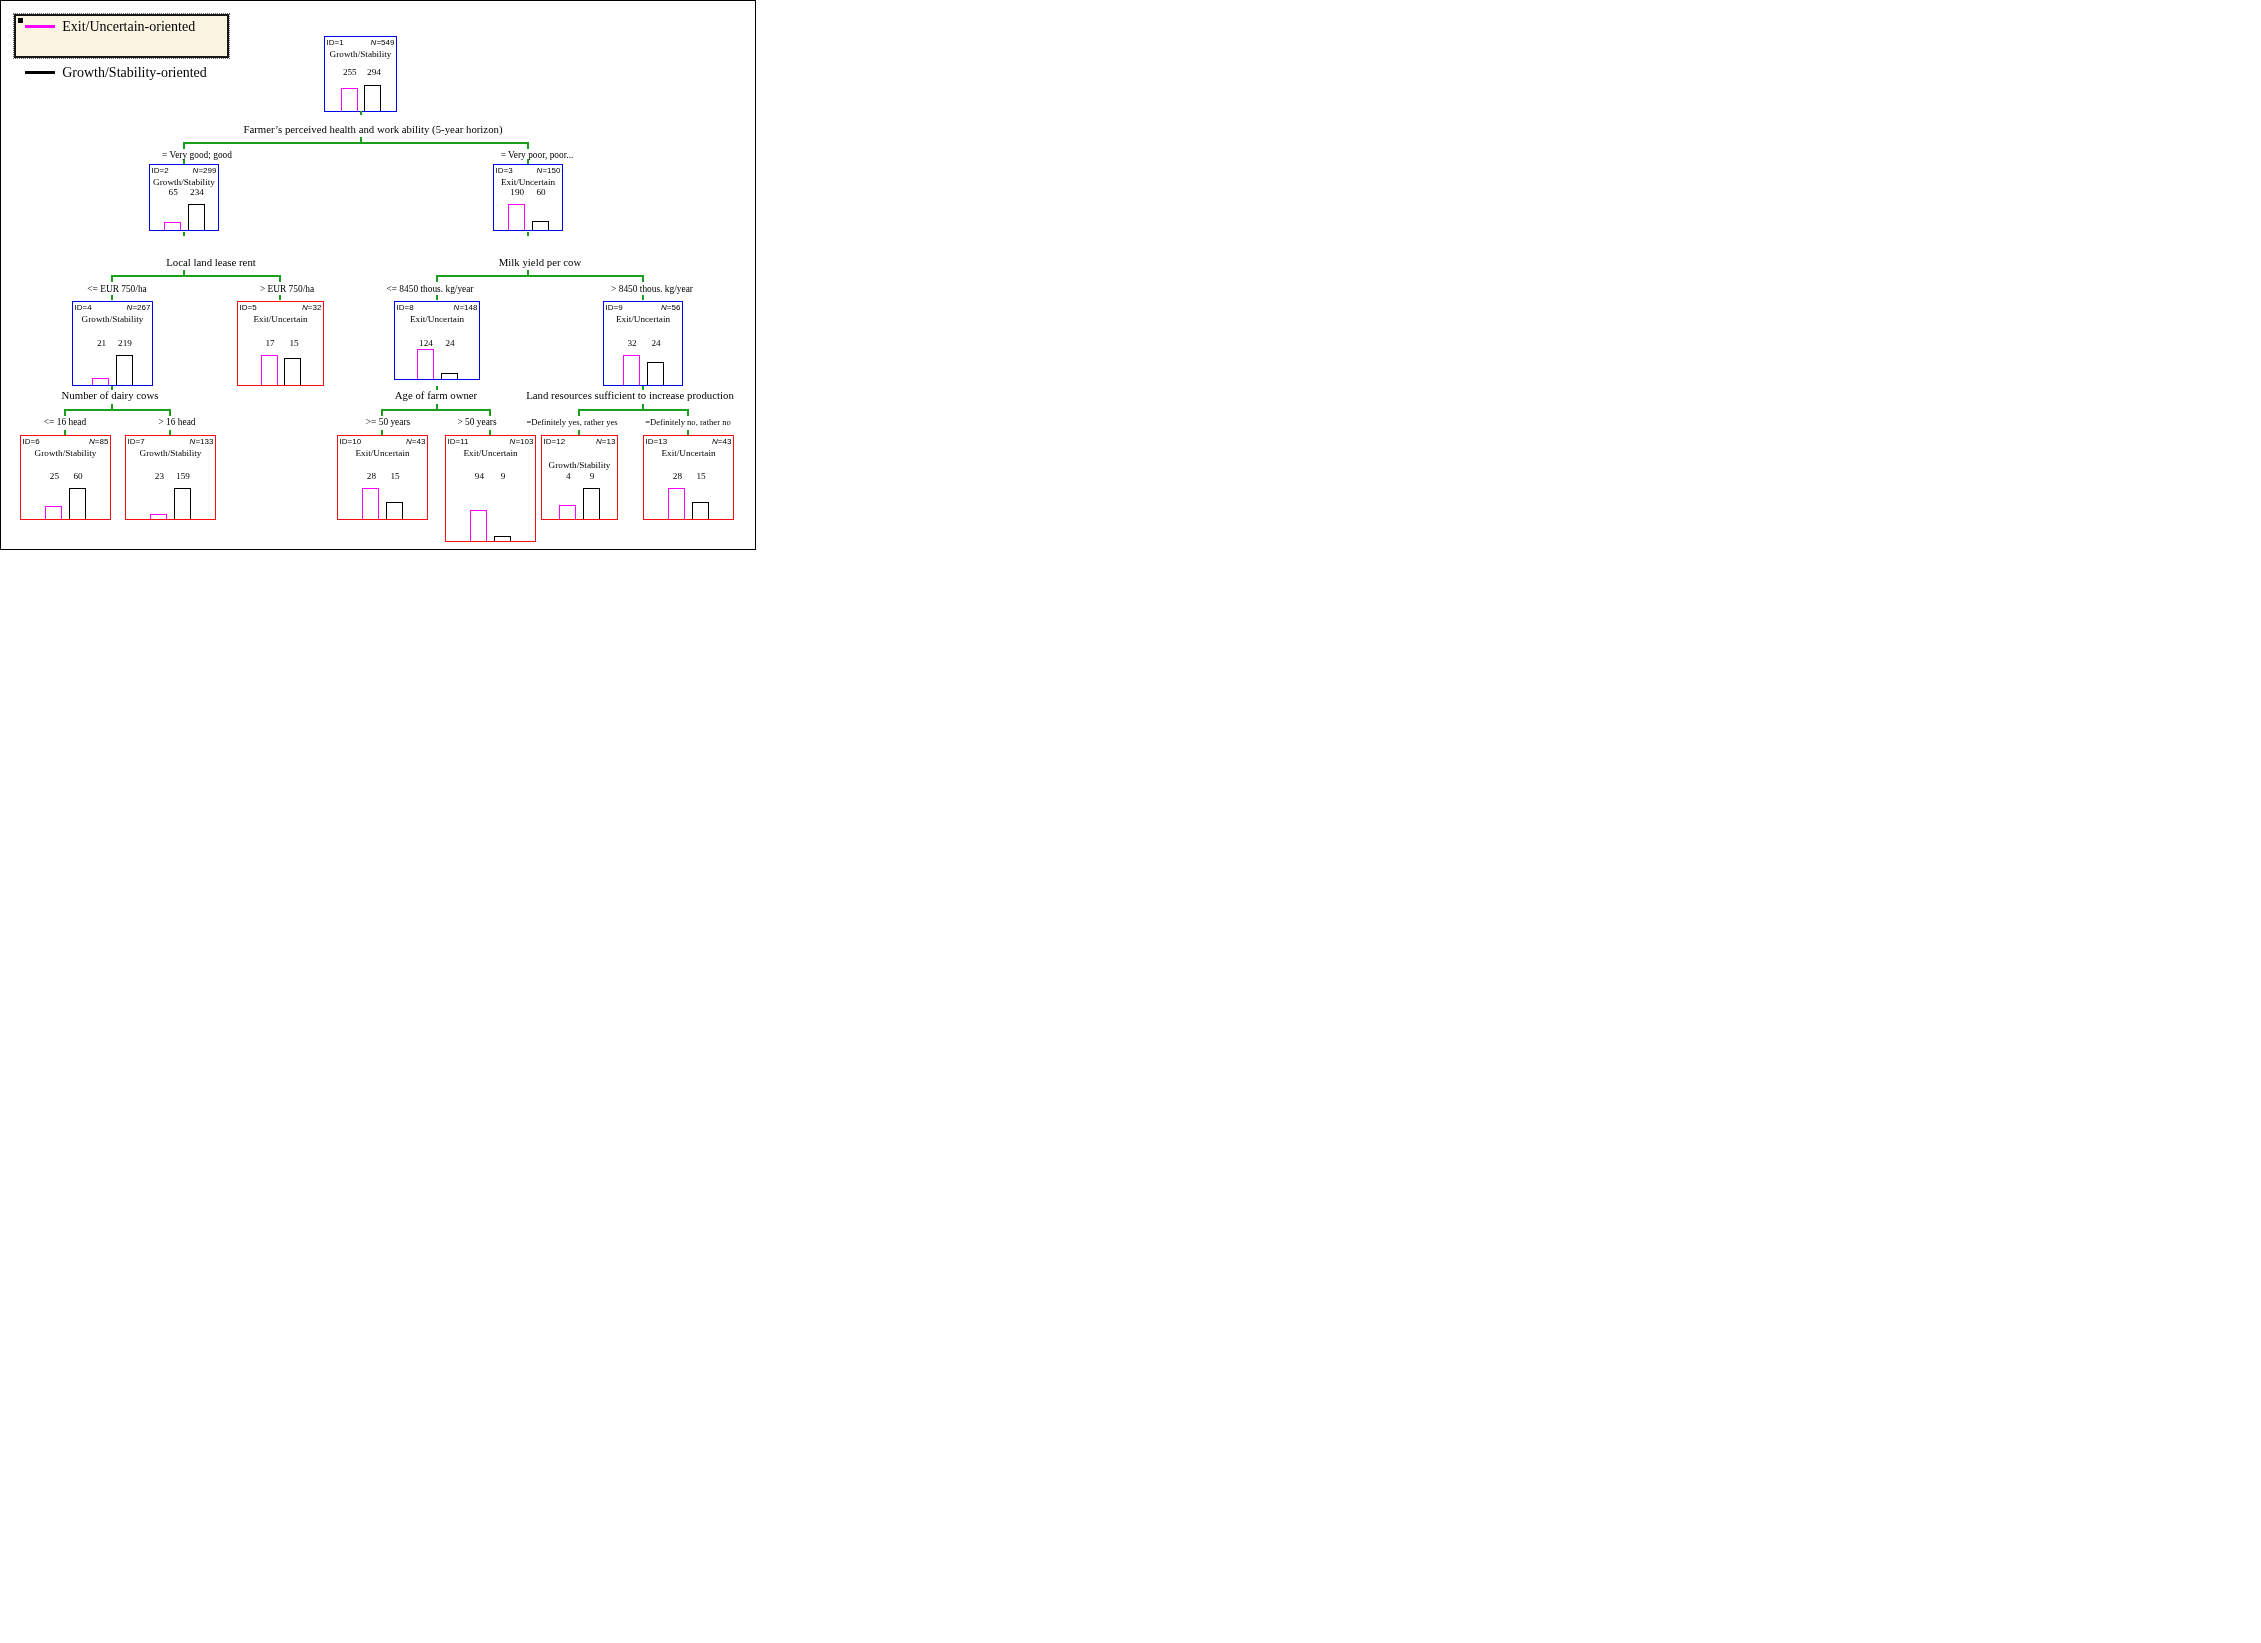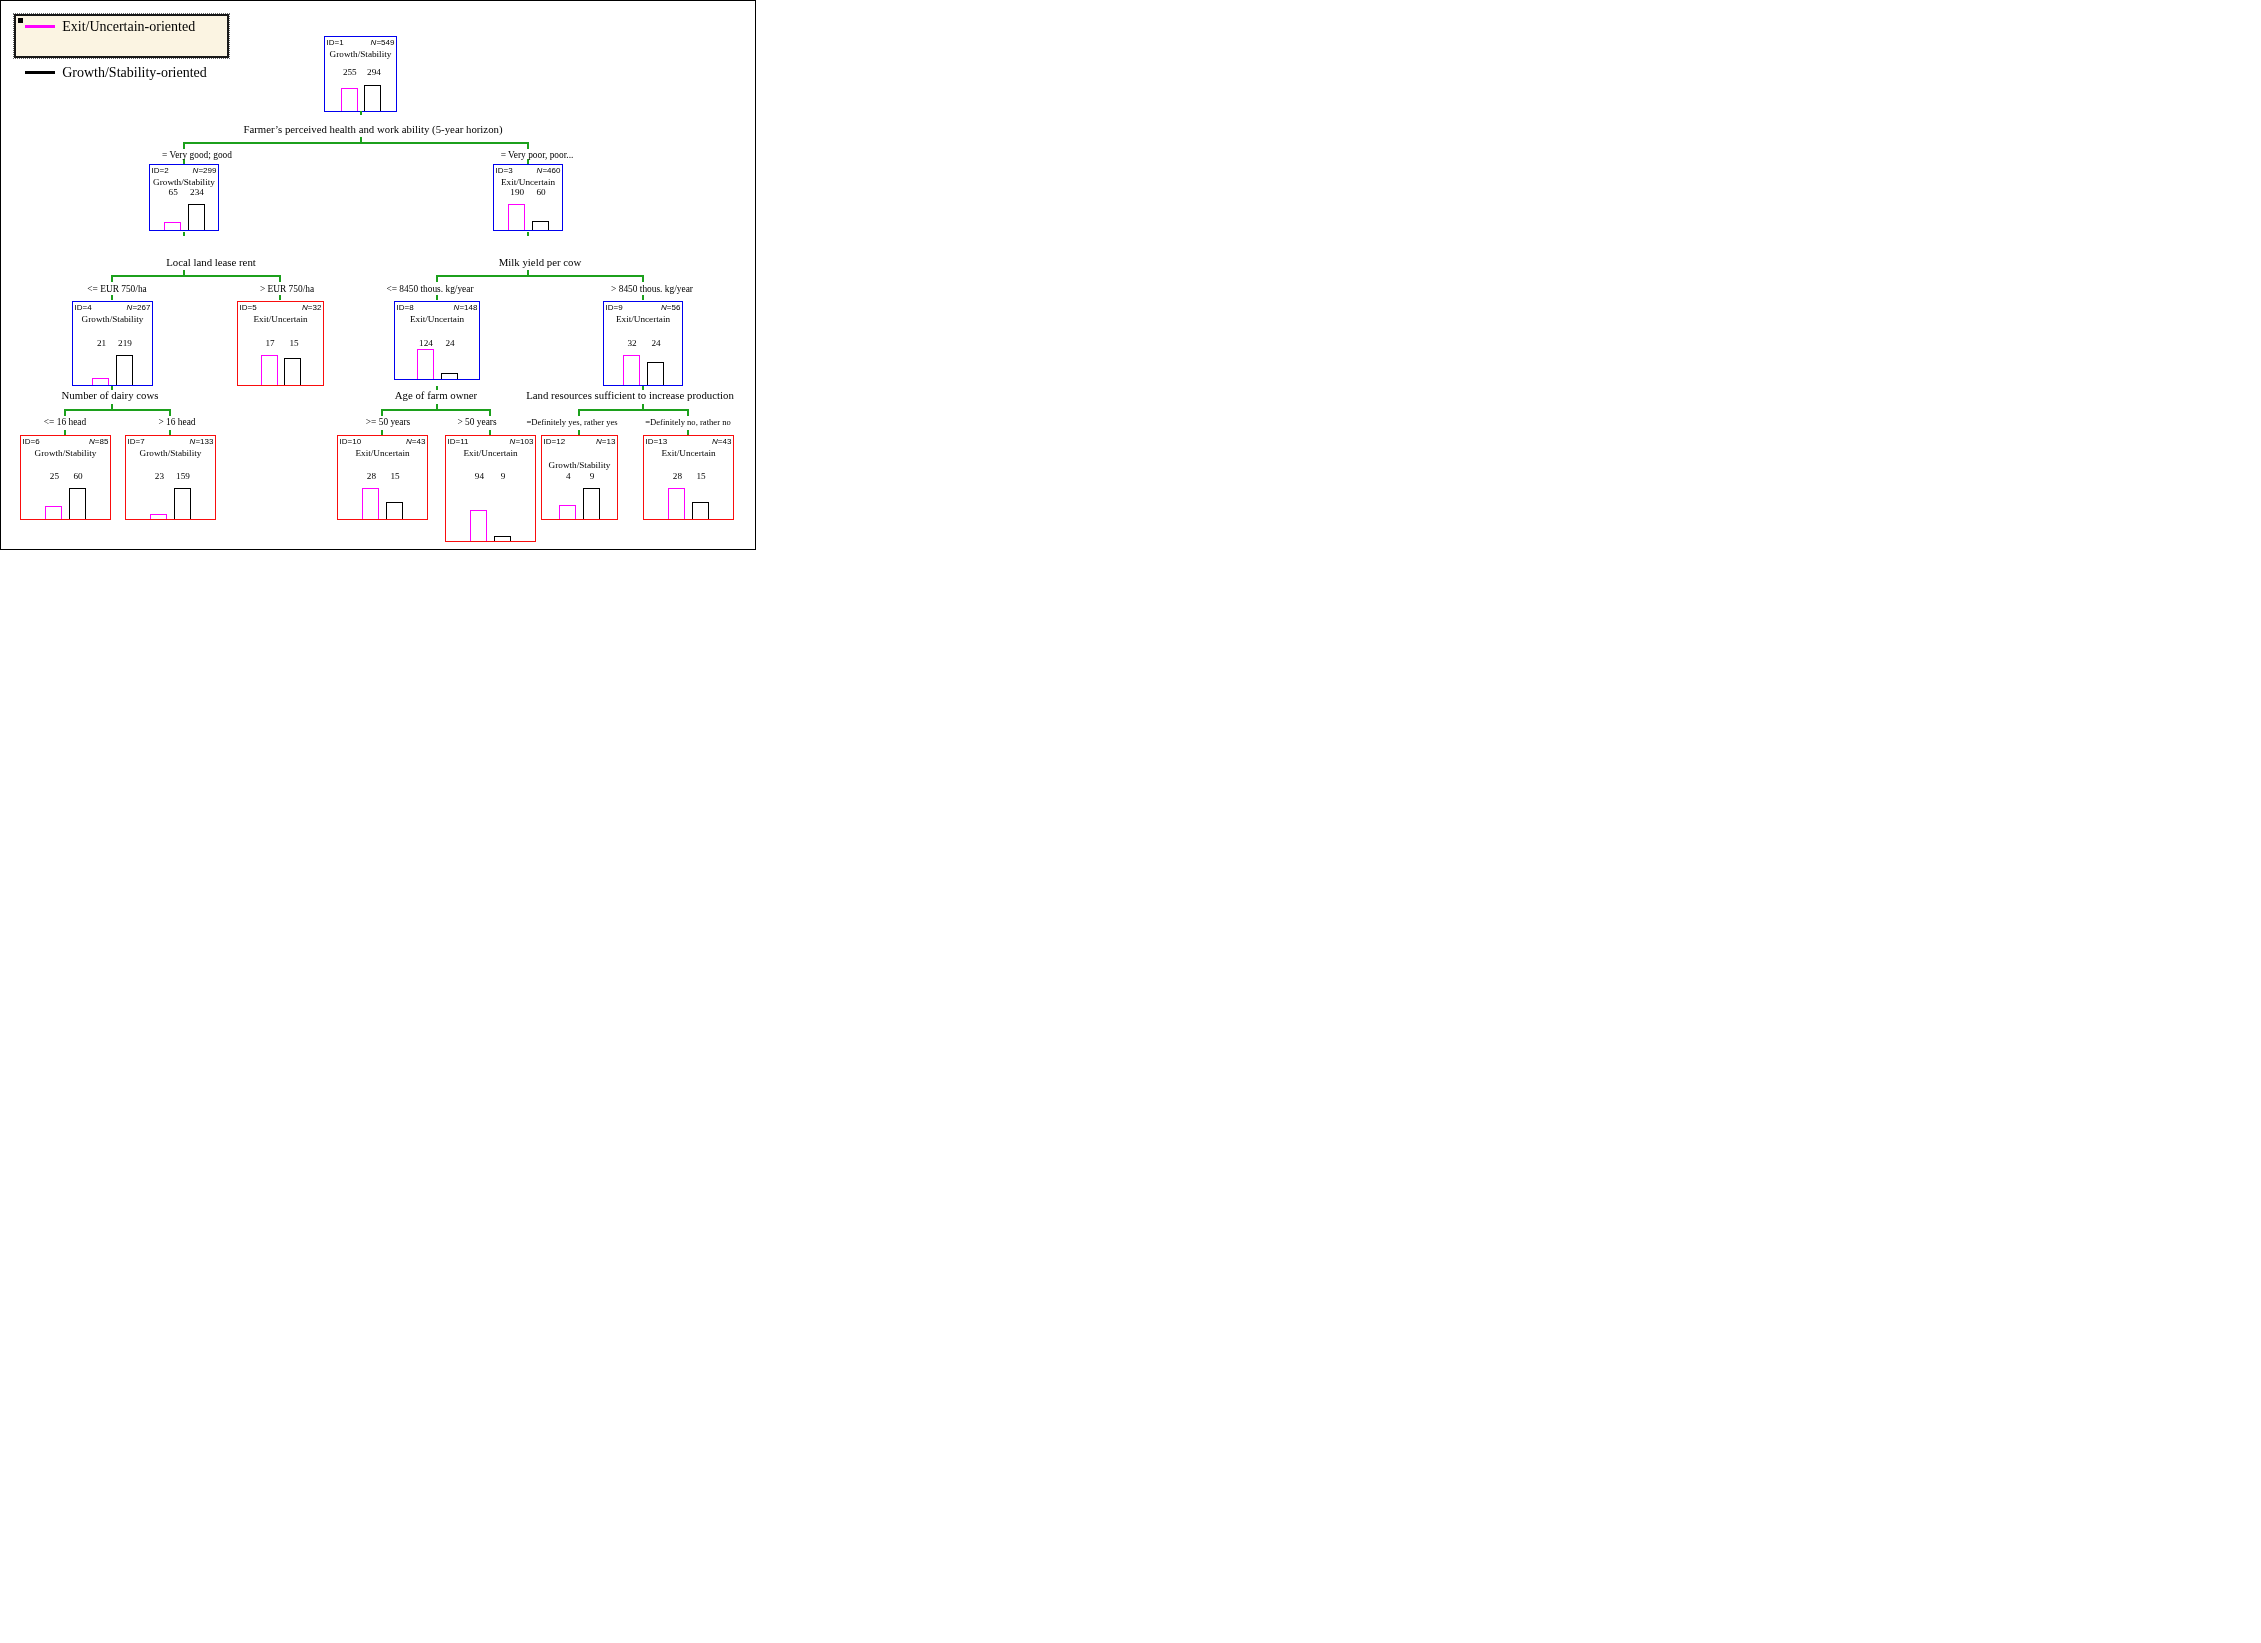--- a/index.html
+++ b/index.html
@@ -89,21 +89,21 @@
         <div class="bar" style="left: 14px; height: 7px; border-color: rgb(255, 0, 255);"></div>
         <div class="count" style="left: 9.2px; top: 22px;">65</div>
         <div class="bar" style="left: 38px; height: 25px; border-color: rgb(0, 0, 0);"></div>
         <div class="count" style="left: 33px; top: 22px;">234</div>
       </div>
       <div class="vtick" style="left: 182px; top: 158px; height: 5.4px;"></div>
       <div class="vtick" style="left: 182px; top: 231px; height: 3.8px;"></div>
       <div class="node blue" style="left: 492px; top: 163px; width: 70px; height: 67px;">
         <div class="node-header">
           <span>ID=3</span>
-          <span class="n-label">N=460</span>
+          <span class="n-label">N=150</span>
         </div>
         <div class="class-label">Exit/Uncertain</div>
         <div class="bar" style="left: 14px; height: 25px; border-color: rgb(255, 0, 255);"></div>
         <div class="count" style="left: 9.2px; top: 22px;">190</div>
         <div class="bar" style="left: 38px; height: 8px; border-color: rgb(0, 0, 0);"></div>
         <div class="count" style="left: 33px; top: 22px;">60</div>
       </div>
       <div class="vtick" style="left: 526px; top: 158px; height: 5.4px;"></div>
       <div class="vtick" style="left: 526px; top: 231px; height: 3.8px;"></div>
       <div class="node blue" style="left: 71px; top: 300px; width: 81px; height: 85px;">

